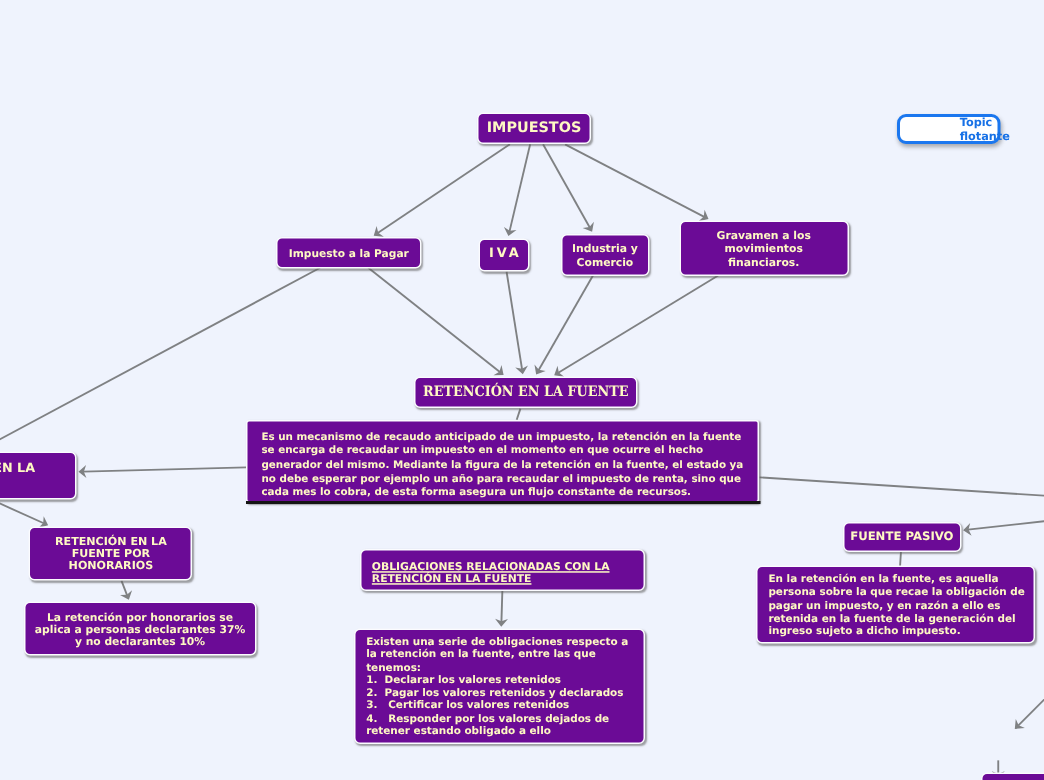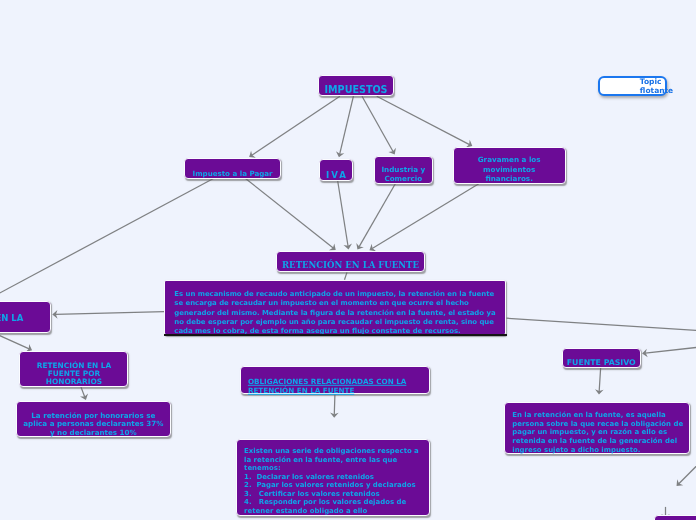--- a/index.html
+++ b/index.html
@@ -1,22 +1,22 @@
 <!DOCTYPE html>
 <html><head>
 <meta charset="utf-8">
 <style>
   html,body{margin:0;padding:0;}
   body{width:696px;height:520px;overflow:hidden;background:#eff3fd;
        font-family:"DejaVu Sans", sans-serif;-webkit-font-smoothing:antialiased;}
   #canvas{position:relative;width:696px;height:520px;overflow:hidden;background:#eff3fd;}
   svg.links{position:absolute;left:0;top:0;width:696px;height:520px;overflow:visible;pointer-events:none;}
-  .node{position:absolute;box-sizing:border-box;background:#6b0b96;color:#0ea5e9;
+  .node{position:absolute;box-sizing:border-box;background:#6b0b96;color:#fef9c3;
         border-radius:4px;text-align:center;font-weight:bold;
-        display:flex;align-items:flex-end;justify-content:center;
+        display:flex;align-items:center;justify-content:center;
         border:1px solid #fbfcff;
         box-shadow:1px 1.2px 1.2px rgba(100,100,100,.6);
         z-index:5;}
   .node .txt{display:block;white-space:pre;filter:blur(0px);}
   .node.sq{border-radius:2px;}
   .node.left{justify-content:flex-start;text-align:left;}
   .float{position:absolute;box-sizing:border-box;background:#ffffff;color:#1771e6;
         border:2px solid #1b77ef;border-radius:6px;font-weight:bold;
         display:flex;align-items:center;justify-content:center;
         box-shadow:1px 2px 3px rgba(60,60,60,.4);z-index:6;filter:blur(0px);}
@@ -140,34 +140,34 @@
       </div>
       <div class="node" style="left: 15.6px; top: 401.4px; width: 155.5px; height: 35.6px;">
         <span class="txt" style="font-size: 7.17px; line-height: 8.3px; transform: translateY(0.9px);">La retención por honorarios se
 aplica a personas declarantes 37%
 y no declarantes 10%</span>
       </div>
       <div class="node left" style="left: 240.3px; top: 366px; width: 190.1px; height: 27.8px; padding-left: 6.6px;">
         <span class="txt" style="font-size: 7.2px; line-height: 8.2px; transform: translateY(1.8px); text-decoration: underline;">OBLIGACIONES RELACIONADAS CON LA
 RETENCIÓN EN LA FUENTE</span>
       </div>
-      <div class="node left" style="left: 236.1px; top: 419.4px; width: 193.7px; height: 76.8px; padding-left: 7px; margin-top: 20px;">
+      <div class="node left" style="left: 236.1px; top: 419.4px; width: 193.7px; height: 76.8px; padding-left: 7px;">
         <span class="txt" style="font-size: 6.95px; line-height: 8.47px;">Existen una serie de obligaciones respecto a
 la retención en la fuente, entre las que
 tenemos:
 1.  Declarar los valores retenidos
 2.  Pagar los valores retenidos y declarados
 3.   Certificar los valores retenidos
 4.   Responder por los valores dejados de
 retener estando obligado a ello</span>
       </div>
       <div class="node" style="left: 562px; top: 348.1px; width: 78.5px; height: 19.8px;">
         <span class="txt" style="font-size: 7.8px; line-height: 9px;">FUENTE PASIVO</span>
       </div>
-      <div class="node left" style="left: 504.1px; top: 402px; width: 186.3px; height: 52.4px; padding-left: 7.2px;">
+      <div class="node left" style="left: 504.1px; top: 377px; width: 186.3px; height: 52.4px; padding-left: 7.2px;">
         <span class="txt" style="font-size: 6.95px; line-height: 8.7px; transform: translateY(0.9px);">En la retención en la fuente, es aquella
 persona sobre la que recae la obligación de
 pagar un impuesto, y en razón a ello es
 retenida en la fuente de la generación del
 ingreso sujeto a dicho impuesto.</span>
       </div>
       <div class="node" style="left: 654px; top: 487.1px; width: 63px; height: 19.8px; margin-top: 28px;">
         <span class="txt" style="font-size: 7.5px; line-height: 9px; transform: translateY(0.8px);">CAUSACIÓN</span>
       </div>
       <div style="position: absolute; left: 163.5px; top: 334px; width: 343px; height: 2px; background: rgb(20, 20, 20); z-index: 7;"></div>

